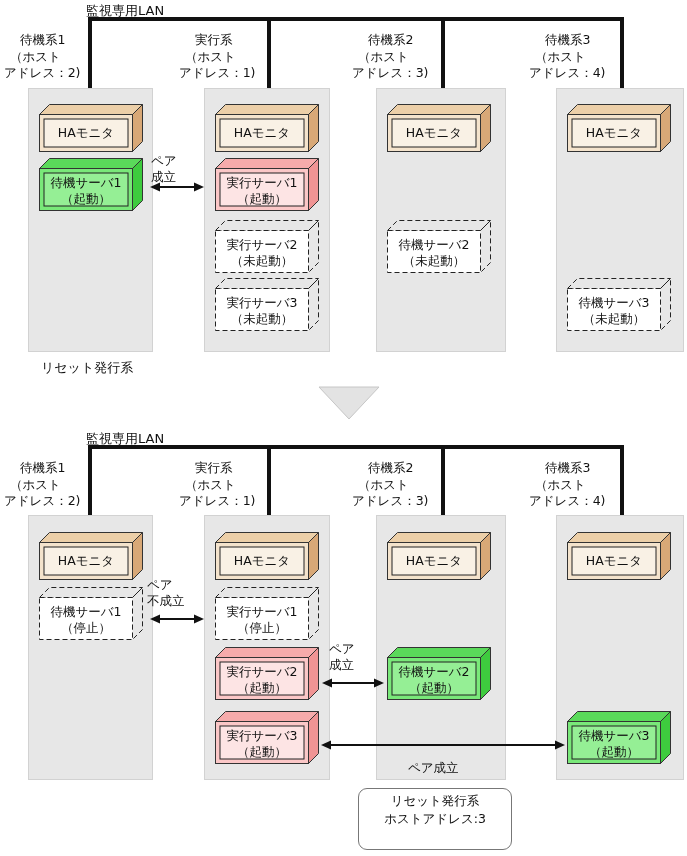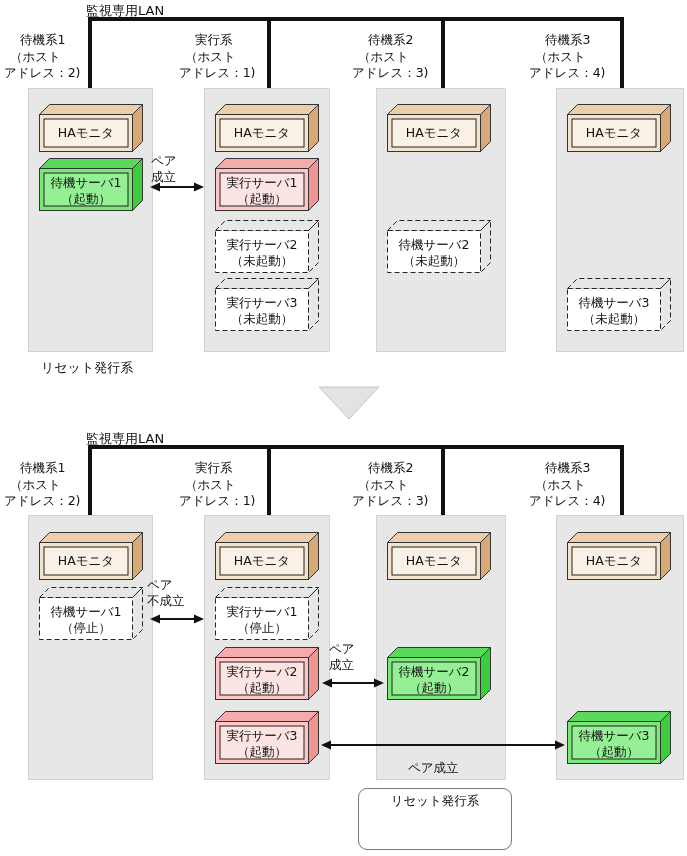--- a/index.html
+++ b/index.html
@@ -298,16 +298,17 @@
 
     <div class="pairlbl" style="left:408px;top:720px;width:84px;margin-top:40px;">ペア成立</div>
     <svg class="arrow" style="left:320px;top:738px;" width="246" height="14">
       <line x1="8" y1="7" x2="238" y2="7"></line>
       <polygon points="1,7 11,2.5 11,11.5"></polygon>
       <polygon points="245,7 235,2.5 235,11.5"></polygon>
     </svg>
 
     <div class="resetbox">
       <div>リセット発行系</div>
+      <div>ホストアドレス:3</div>
     </div>
   </div>
 
 </div>
 
 </body></html>

